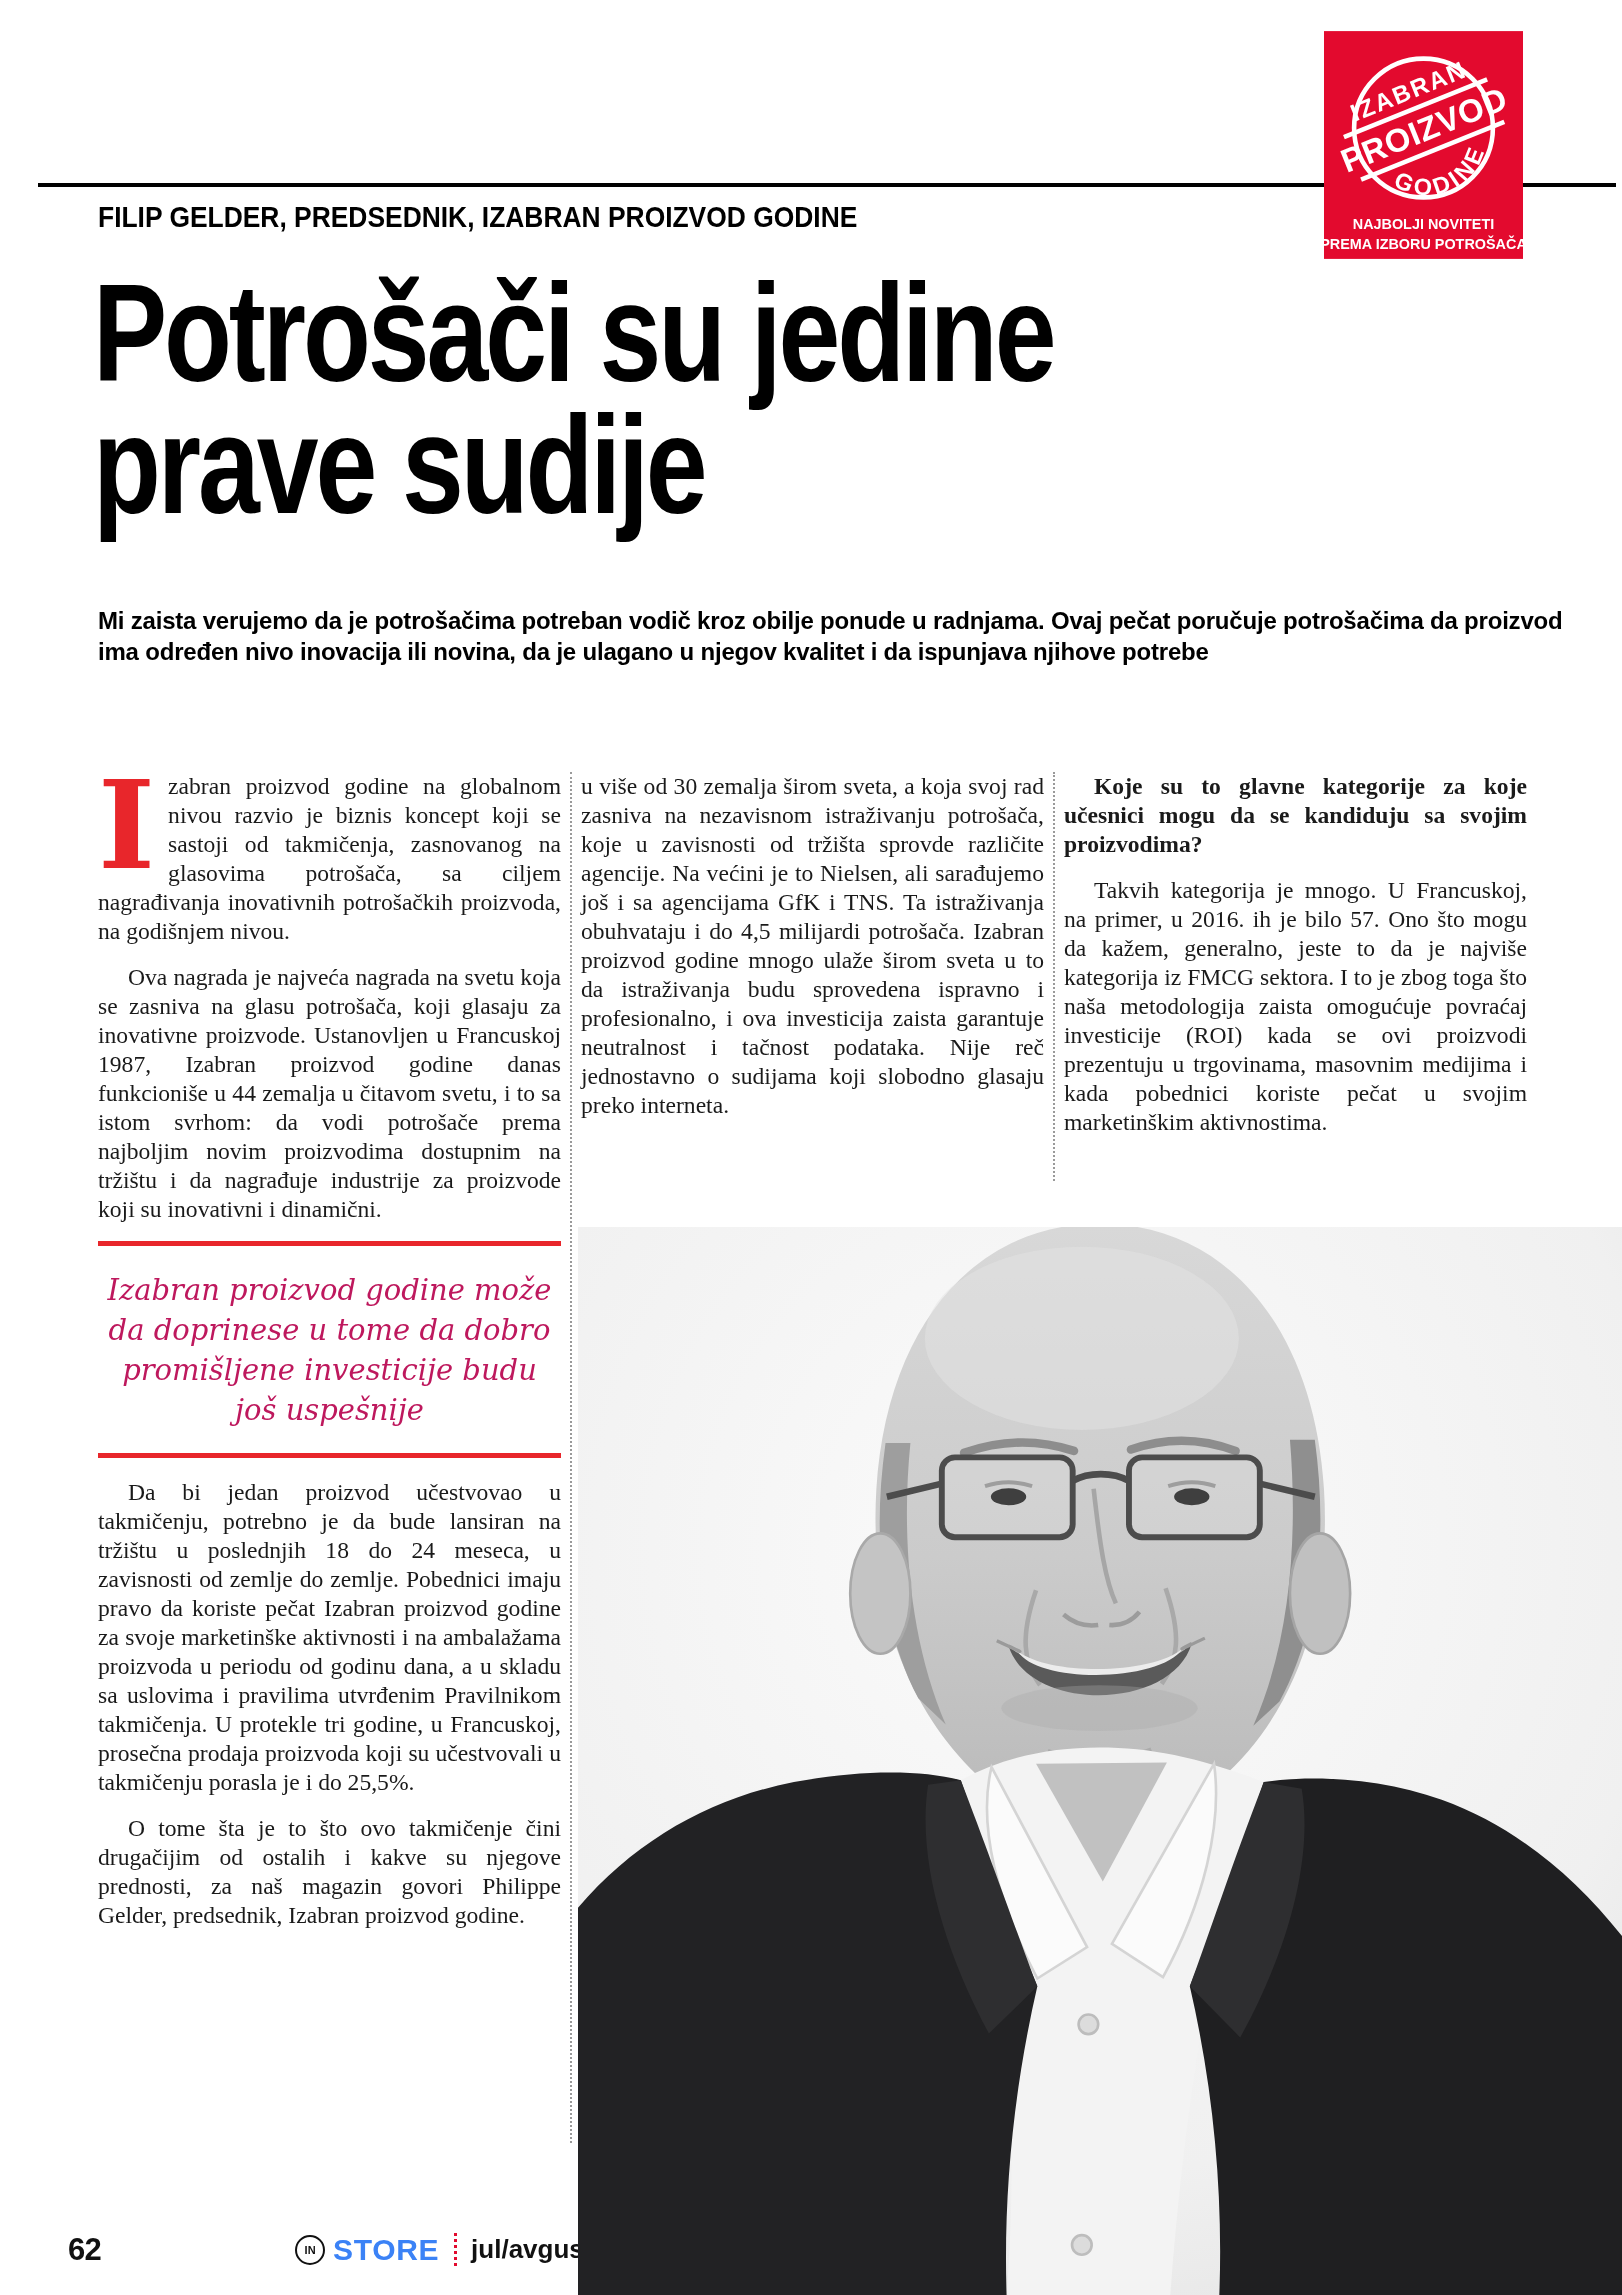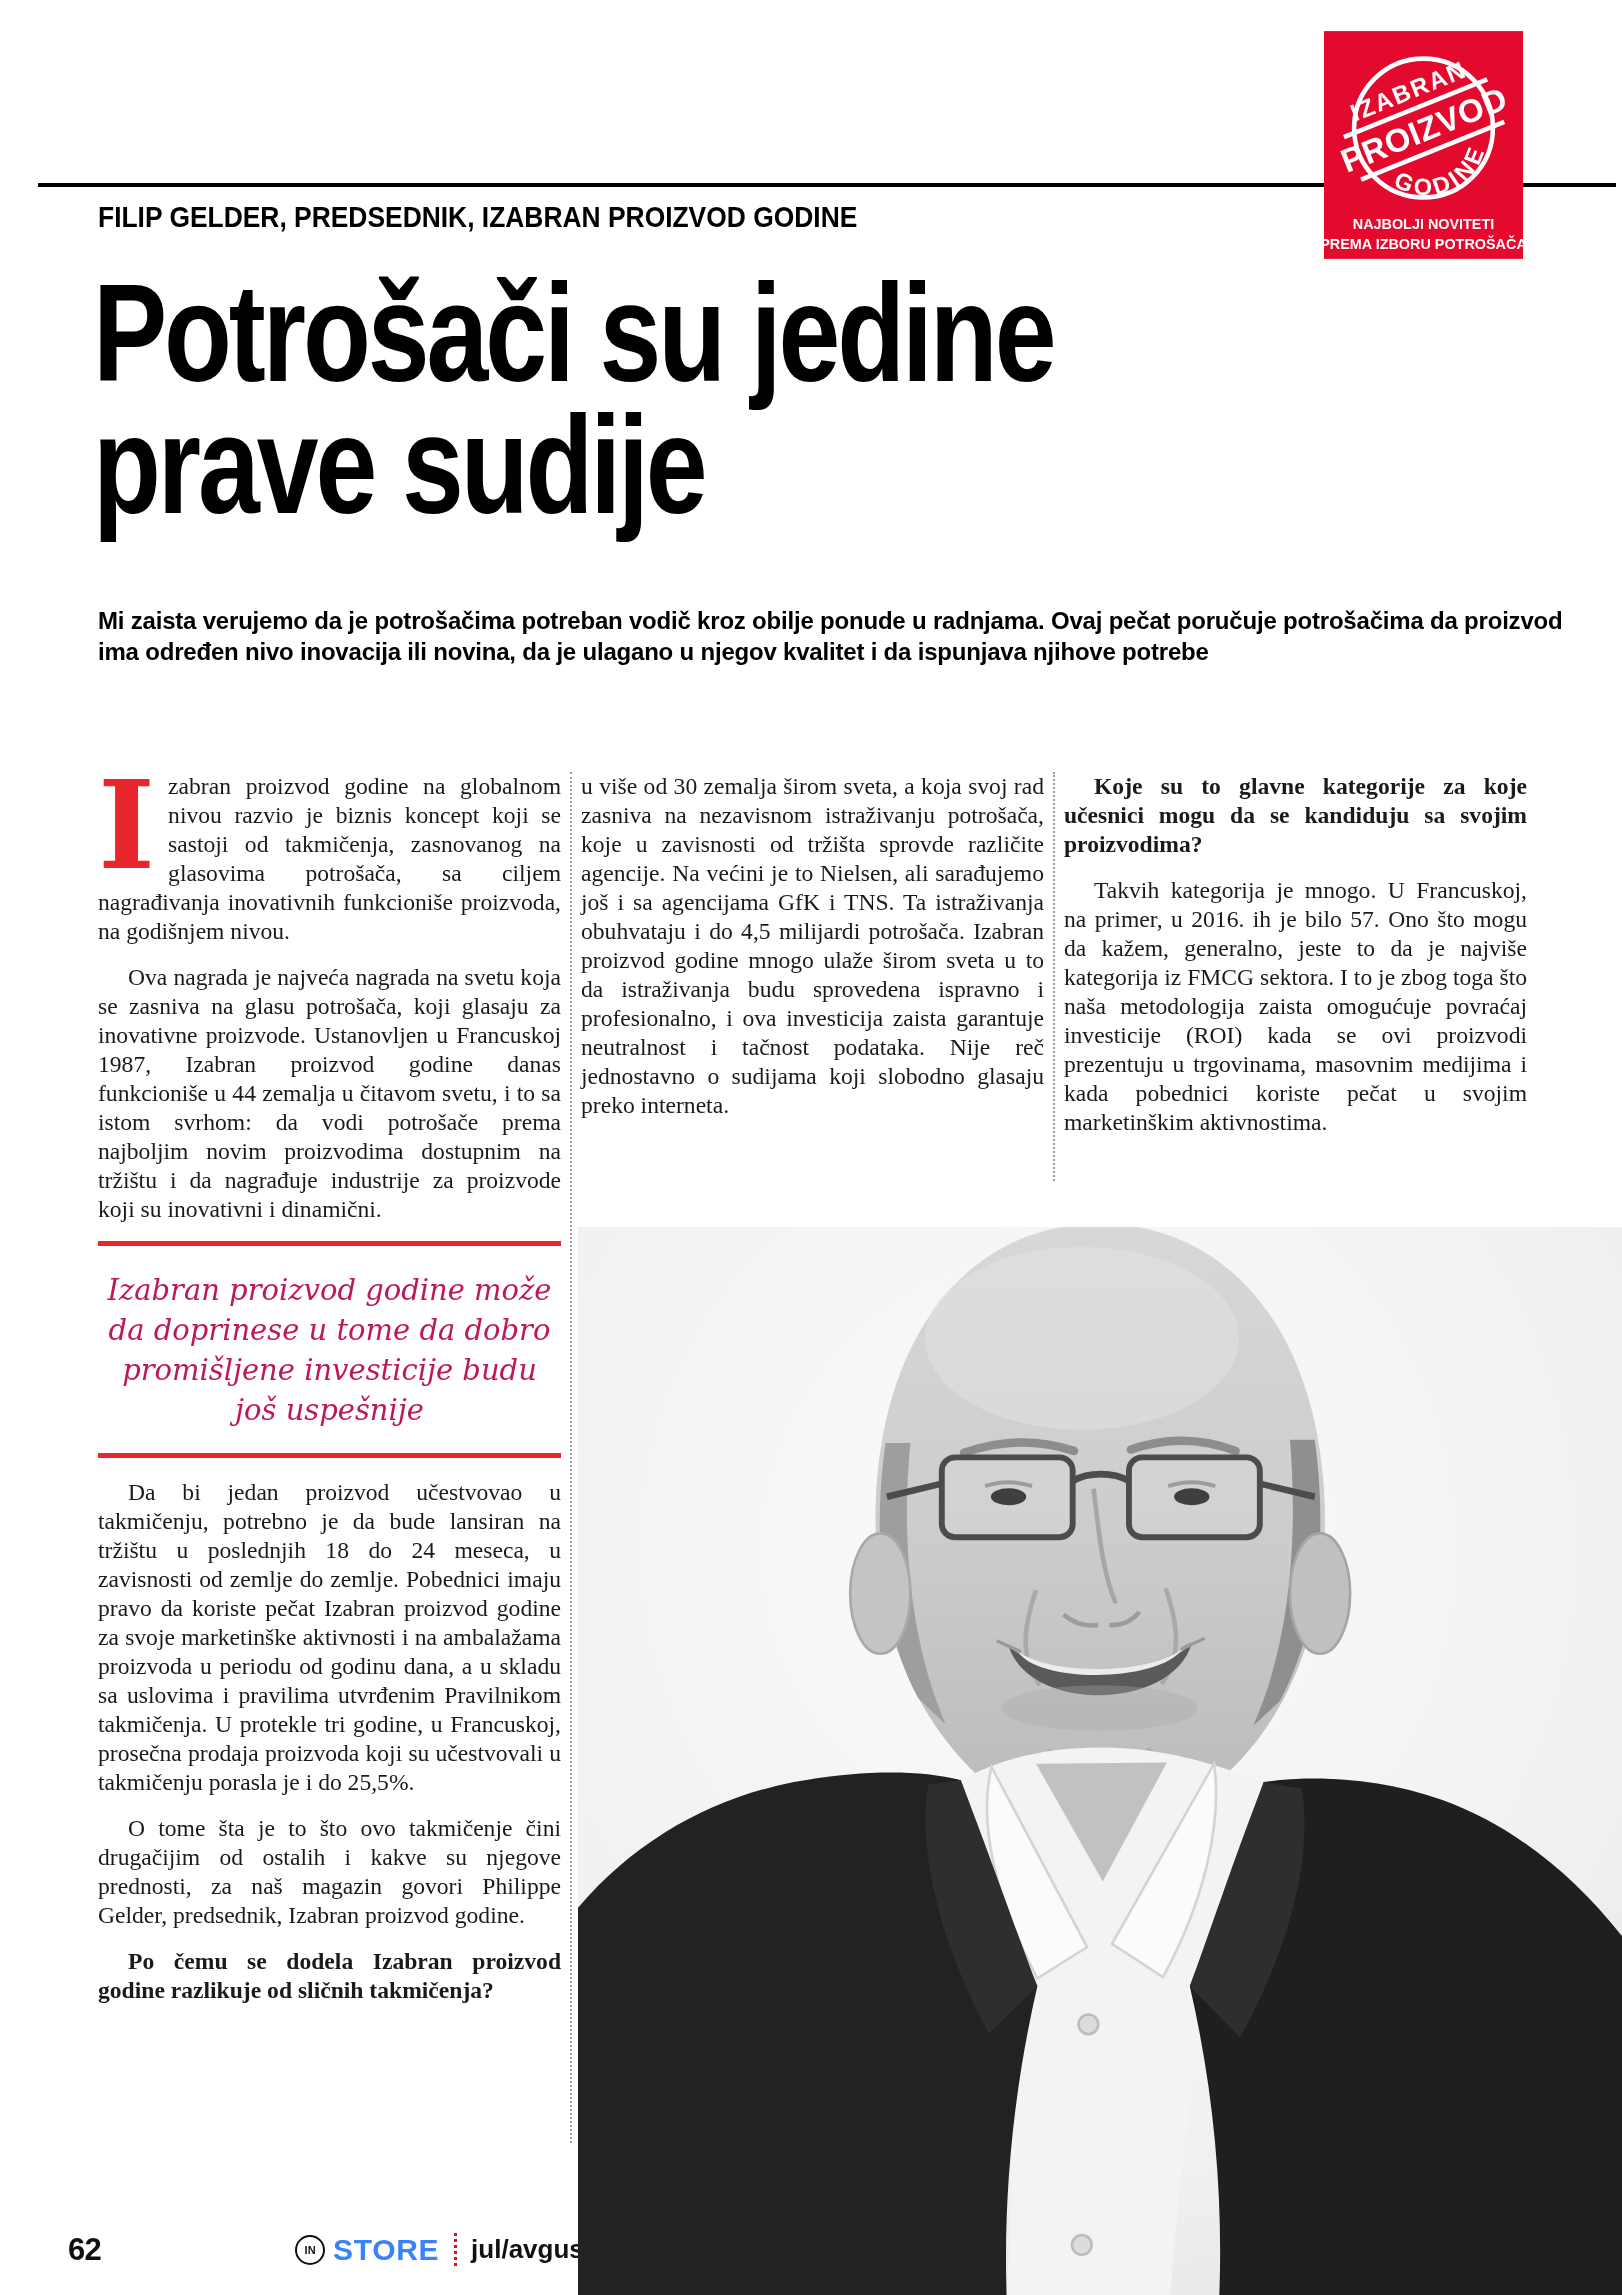--- a/index.html
+++ b/index.html
@@ -109,26 +109,25 @@
     <div>Potrošači su jedine</div>
     <div>prave sudije</div>
   </div>
 
   <div class="intro">Mi zaista verujemo da je potrošačima potreban vodič kroz obilje ponude u radnjama. Ovaj pečat poručuje potrošačima da proizvod ima određen nivo inovacija ili novina, da je ulagano u njegov kvalitet i da ispunjava njihove potrebe</div>
 
   <div class="divider" id="divider-1"></div>
   <div class="divider" id="divider-2"></div>
 
   <div class="col" id="col1">
-    <p><span class="dropcap">I</span><span>zabran proizvod godine na globalnom nivou razvio je biznis koncept koji se sastoji od takmičenja, zasnovanog na glasovima potrošača, sa ciljem nagrađivanja inovativnih funkcioniše proizvoda, na godišnjem nivou.</span></p>
+    <p><span class="dropcap">I</span><span>zabran proizvod godine na globalnom nivou razvio je biznis koncept koji se sastoji od takmičenja, zasnovanog na glasovima potrošača, sa ciljem nagrađivanja inovativnih potrošačkih proizvoda, na godišnjem nivou.</span></p>
     <p class="indent">Ova nagrada je najveća nagrada na svetu koja se zasniva na glasu potrošača, koji glasaju za inovativne proizvode. Ustanovljen u Francuskoj 1987, Izabran proizvod godine danas funkcioniše u 44 zemalja u čitavom svetu, i to sa istom svrhom: da vodi potrošače prema najboljim novim proizvodima dostupnim na tržištu i da nagrađuje industrije za proizvode koji su inovativni i dinamični.</p>
     <div class="pullquote">Izabran proizvod godine može da doprinese u tome da dobro promišljene investicije budu još uspešnije</div>
     <p class="indent">Da bi jedan proizvod učestvovao u takmičenju, potrebno je da bude lansiran na tržištu u poslednjih 18 do 24 meseca, u zavisnosti od zemlje do zemlje. Pobednici imaju pravo da koriste pečat Izabran proizvod godine za svoje marketinške aktivnosti i na ambalažama proizvoda u periodu od godinu dana, a u skladu sa uslovima i pravilima utvrđenim Pravilnikom takmičenja. U protekle tri godine, u Francuskoj, prosečna prodaja proizvoda koji su učestvovali u takmičenju porasla je i do 25,5%.</p>
     <p class="indent">O tome šta je to što ovo takmičenje čini drugačijim od ostalih i kakve su njegove prednosti, za naš magazin govori Philippe Gelder, predsednik, Izabran proizvod godine.</p>
-    <p class="indent question">Po čemu se dodela Izabran proizvod godine razlikuje od sličnih takmičenja?</p>
   </div>
 
   <div class="col" id="col2">
     <p>u više od 30 zemalja širom sveta, a koja svoj rad zasniva na nezavisnom istraživanju potrošača, koje u zavisnosti od tržišta sprovde različite agencije. Na većini je to Nielsen, ali sarađujemo još i sa agencijama GfK i TNS. Ta istraživanja obuhvataju i do 4,5 milijardi potrošača. Izabran proizvod godine mnogo ulaže širom sveta u to da istraživanja budu sprovedena ispravno i profesionalno, i ova investicija zaista garantuje neutralnost i tačnost podataka. Nije reč jednostavno o sudijama koji slobodno glasaju preko interneta.</p>
   </div>
 
   <div class="col" id="col3">
     <p class="indent question">Koje su to glavne kategorije za koje učesnici mogu da se kandiduju sa svojim proizvodima?</p>
     <p class="indent">Takvih kategorija je mnogo. U Francuskoj, na primer, u 2016. ih je bilo 57. Ono što mogu da kažem, generalno, jeste to da je najviše kategorija iz FMCG sektora. I to je zbog toga što naša metodologija zaista omogućuje povraćaj investicije (ROI) kada se ovi proizvodi prezentuju u trgovinama, masovnim medijima i kada pobednici koriste pečat u svojim marketinškim aktivnostima.</p>
   </div>

